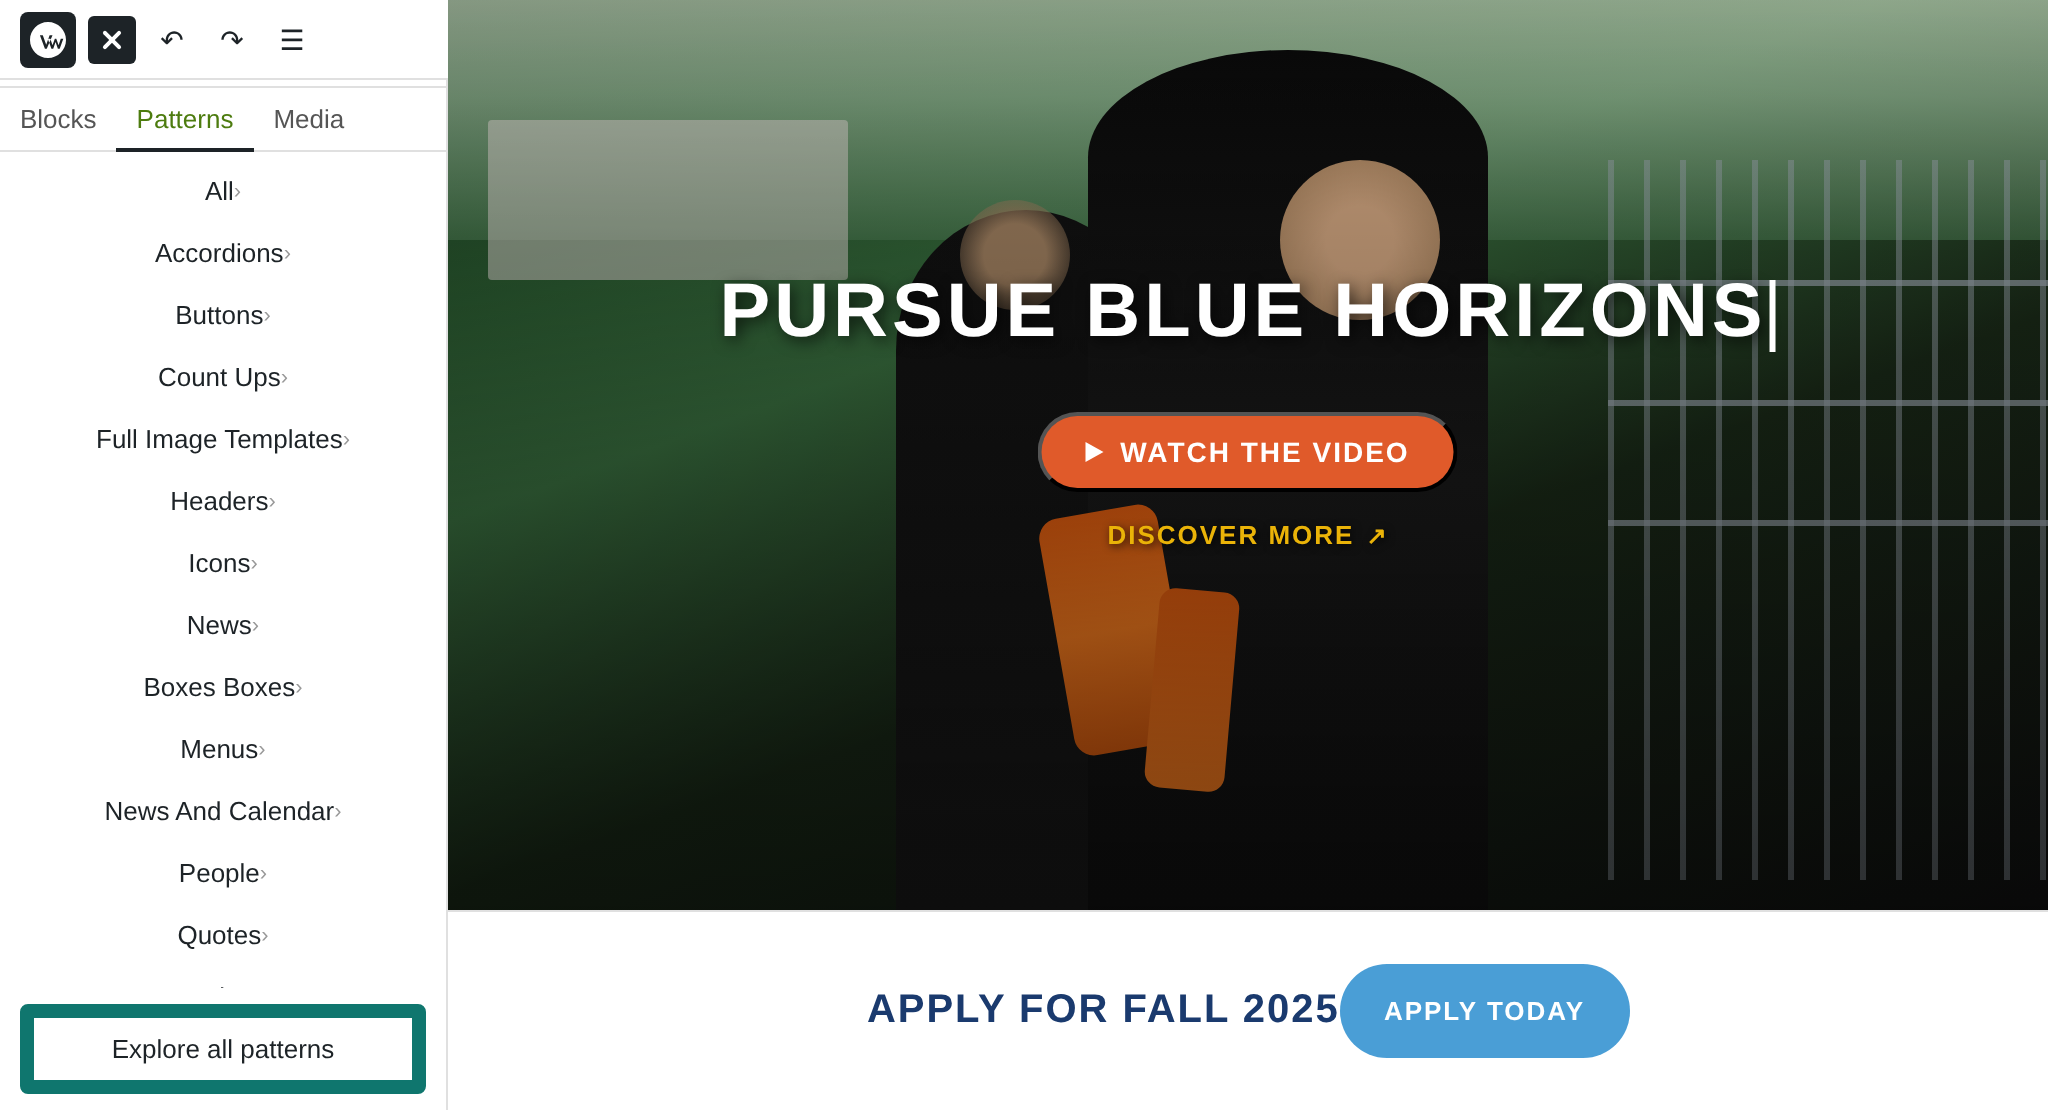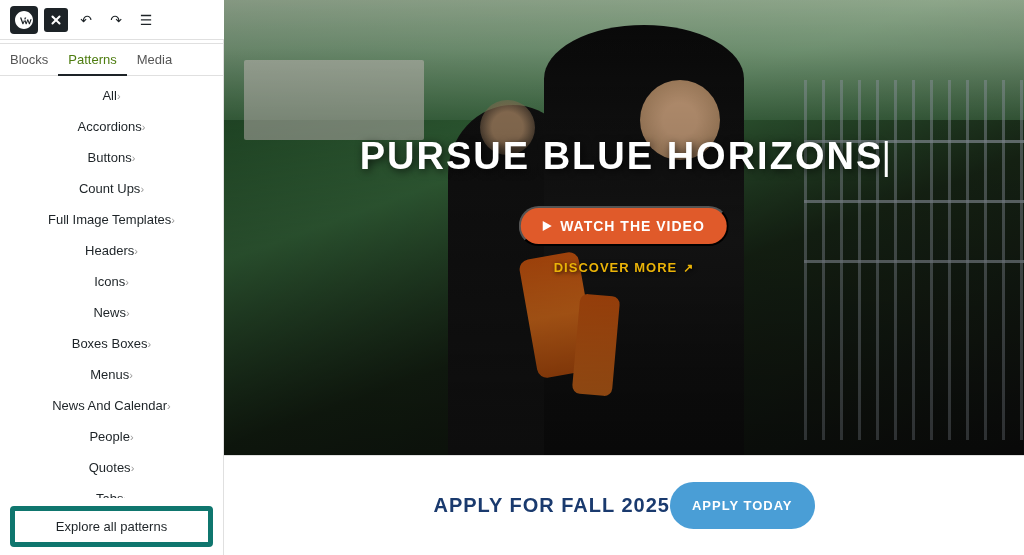--- a/index.html
+++ b/index.html
@@ -124,21 +124,21 @@
       color: #1d2327;
       cursor: pointer;
     }
     .nav-item .chevron {
       color: #999;
       font-size: 11px;
     }
     .explore-btn {
       margin: 8px 10px;
       padding: 8px;
-      border: 5px solid #0f766e;
+      border: 7px solid #0f766e;
       border-radius: 4px;
       background: #fff;
       font-size: 13px;
       color: #1d2327;
       cursor: pointer;
       text-align: center;
     }
 
     
     .main-content {

